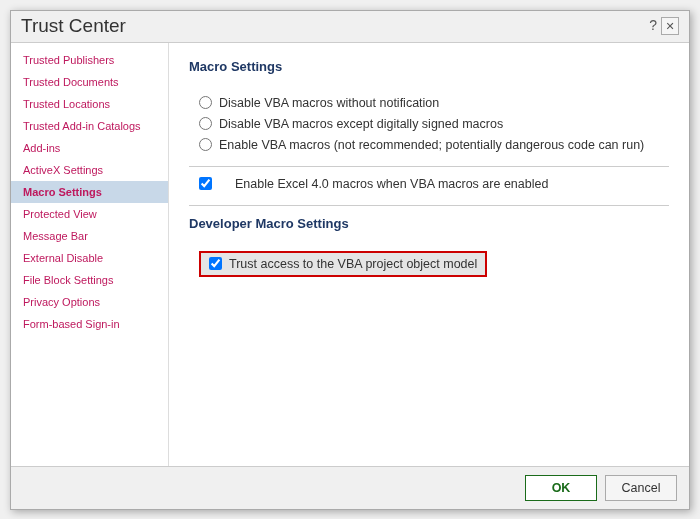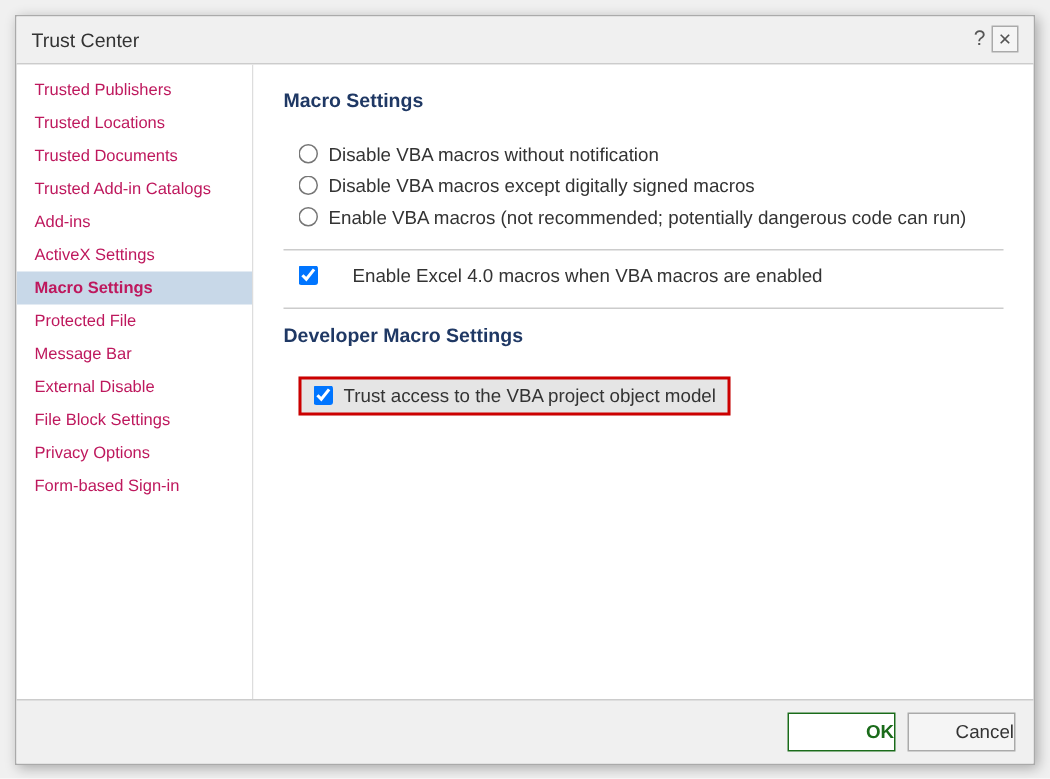--- a/index.html
+++ b/index.html
@@ -31,21 +31,21 @@
       align-items: center;
       justify-content: space-between;
       height: 32px;
     }
     .title-bar-left {
       display: flex;
       align-items: center;
       gap: 8px;
     }
     .title-text {
-      font-size: 13px;
+      font-size: 19px;
       color: #333;
     }
     .title-actions {
       display: flex;
       gap: 4px;
     }
     .title-btn {
       width: 18px;
       height: 18px;
       border: 1px solid #aaa;
@@ -160,21 +160,20 @@
     }
     .footer-btn {
       min-width: 72px;
       height: 26px;
       padding: 0 0;
       font-size: 12.5px;
       cursor: pointer;
       border: 1px solid #aaa;
       background: #f5f5f5;
       color: #333;
-      text-align: right;
     }
     .footer-btn.primary {
       background: #fff;
       border: 1px solid #1a6b1a;
       color: #1a6b1a;
       font-weight: 600;
     }
     .help-icon {
       font-size: 14px;
       color: #555;
@@ -193,27 +192,27 @@
     <div class="title-actions">
       <span class="help-icon">?</span>
       <div class="title-btn">✕</div>
     </div>
   </div>
 
   <div class="content-area">
 
     <div class="sidebar" id="sidebar-container">
     <div class="sidebar-item">Trusted Publishers</div>
+        <div class="sidebar-item">Trusted Documents</div>
         <div class="sidebar-item">Trusted Locations</div>
-        <div class="sidebar-item">Trusted Documents</div>
         <div class="sidebar-item">Trusted Add-in Catalogs</div>
         <div class="sidebar-item">Add-ins</div>
         <div class="sidebar-item">ActiveX Settings</div>
         <div class="sidebar-item active">Macro Settings</div>
-        <div class="sidebar-item">Protected File</div>
+        <div class="sidebar-item">Protected View</div>
         <div class="sidebar-item">Message Bar</div>
         <div class="sidebar-item">External Disable</div>
         <div class="sidebar-item">File Block Settings</div>
         <div class="sidebar-item">Privacy Options</div>
         <div class="sidebar-item">Form-based Sign-in</div>
       </div>
 
     <div class="main-panel">
       <div class="section-title">Macro Settings</div>
 

